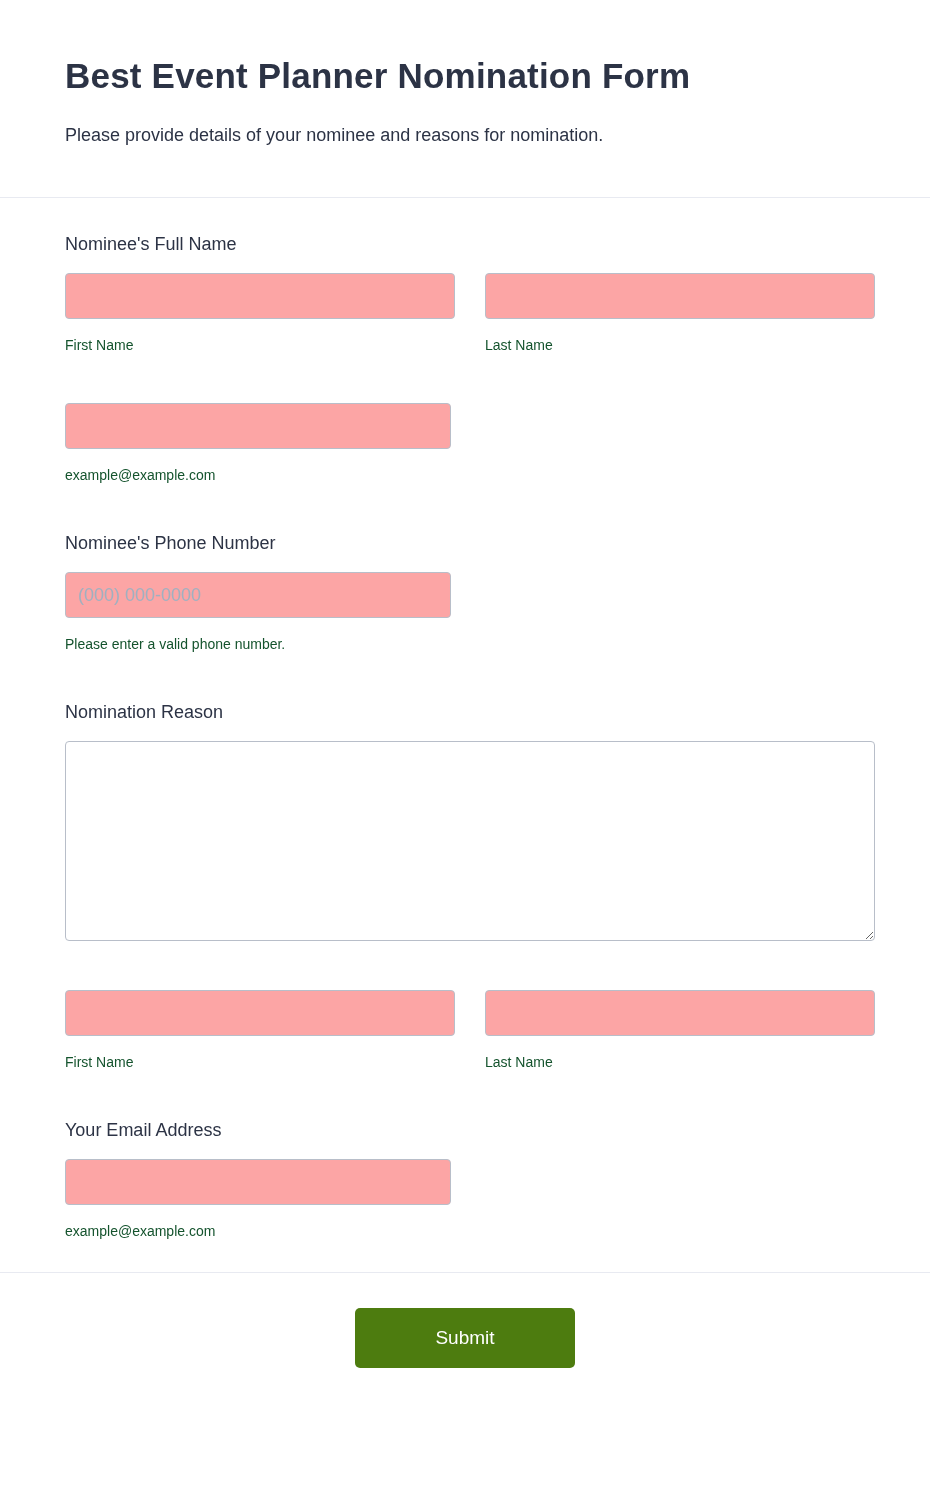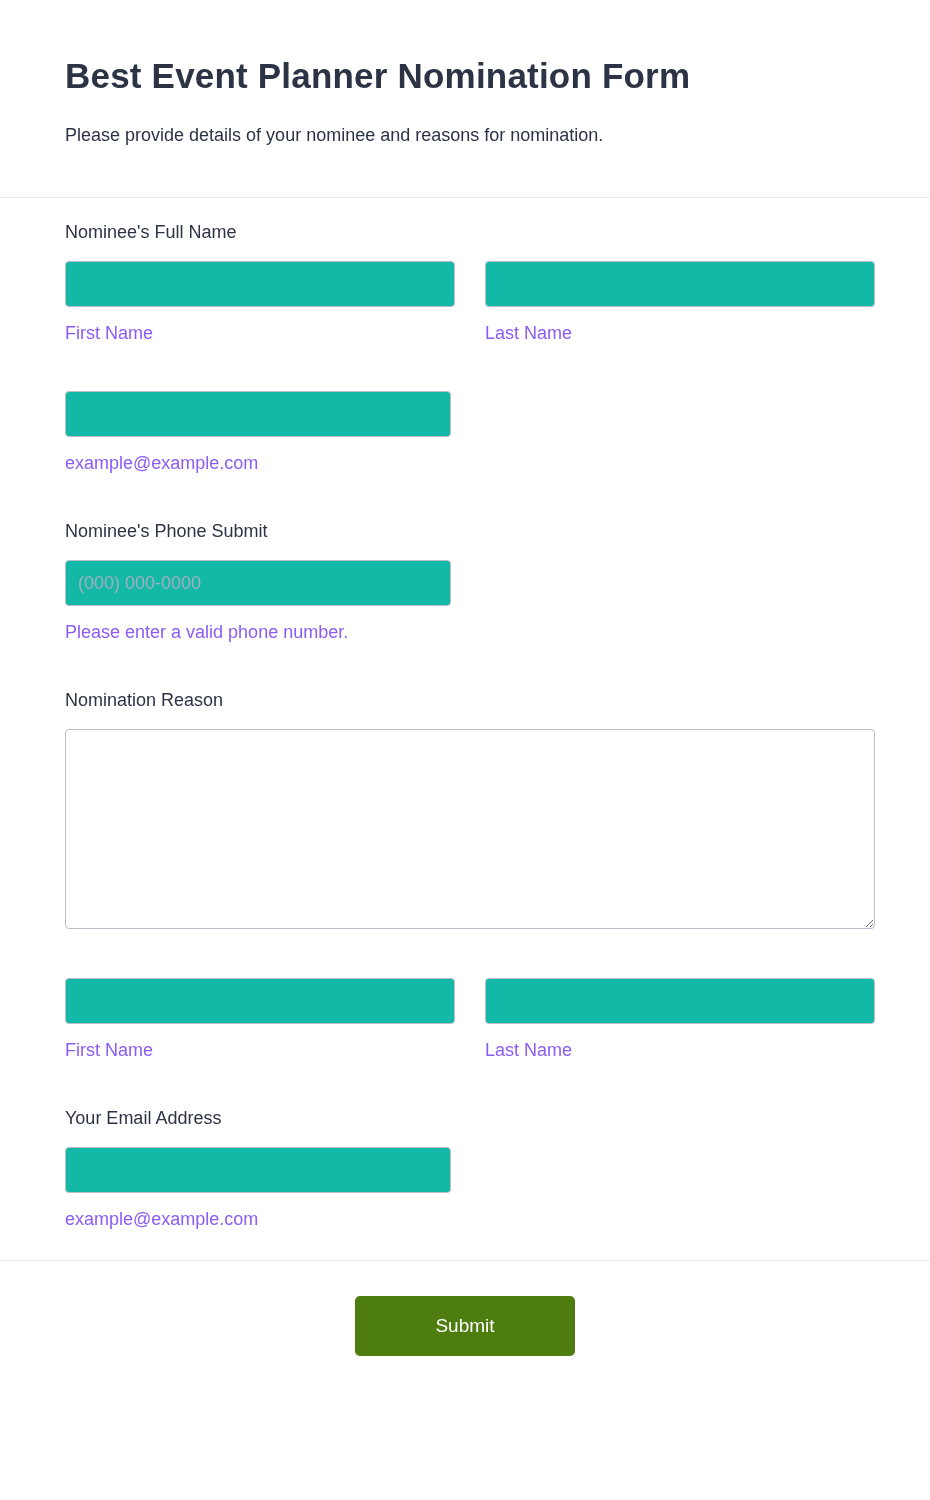--- a/index.html
+++ b/index.html
@@ -32,56 +32,56 @@
     margin-top: 51px;
     border: none;
     border-top: 1px solid #e8eaf1;
     height: 0;
     width: 100%;
   }
 
   
   .form-body { padding: 0 55px 0 65px; }
   .form-section { margin-top: 49px; }
-  .form-section.first { margin-top: 24px; }
+  .form-section.first { margin-top: 36px; }
 
   .field-label {
     display: block;
     font-size: 18px;
     font-weight: 500;
     line-height: 21px;
     color: #2c3345;
     margin-bottom: 18px;
   }
 
   .text-input {
     display: block;
     width: 386px;
     height: 46px;
     padding: 0 12px;
     font-family: "Liberation Sans", sans-serif;
     font-size: 18px;
     color: #2c3345;
-    background: #14b8a6;
+    background: #fca5a5;
     border: 1px solid #b8bec9;
     border-radius: 4px;
     outline: none;
   }
   .text-input::placeholder { color: #a0b0c0; opacity: 1; }
 
   .two-col { display: flex; gap: 30px; }
   .col { flex: 1; min-width: 0; }
   .col .text-input { width: 100%; }
 
   .sublabel {
     display: block;
     margin-top: 18px;
-    font-size: 18px;
+    font-size: 14px;
     line-height: 17px;
-    color: #8b5cf6;
+    color: #14532d;
   }
 
   .textarea-input {
     display: block;
     width: 100%;
     height: 200px;
     padding: 10px 12px;
     font-family: "Liberation Sans", sans-serif;
     font-size: 18px;
     color: #2c3345;
@@ -135,21 +135,21 @@
         </div>
       </div>
     </section>
 
     <section class="form-section">
       <input type="text" class="text-input" placeholder="" style="">
       <span class="sublabel">example@example.com</span>
     </section>
 
     <section class="form-section">
-      <label class="field-label">Nominee's Phone Submit</label>
+      <label class="field-label">Nominee's Phone Number</label>
       <input type="text" class="text-input" placeholder="(000) 000-0000" style="">
       <span class="sublabel">Please enter a valid phone number.</span>
     </section>
 
     <section class="form-section">
       <label class="field-label">Nomination Reason</label>
       <textarea class="textarea-input" style=""></textarea>
     </section>
 
     <section class="form-section">

